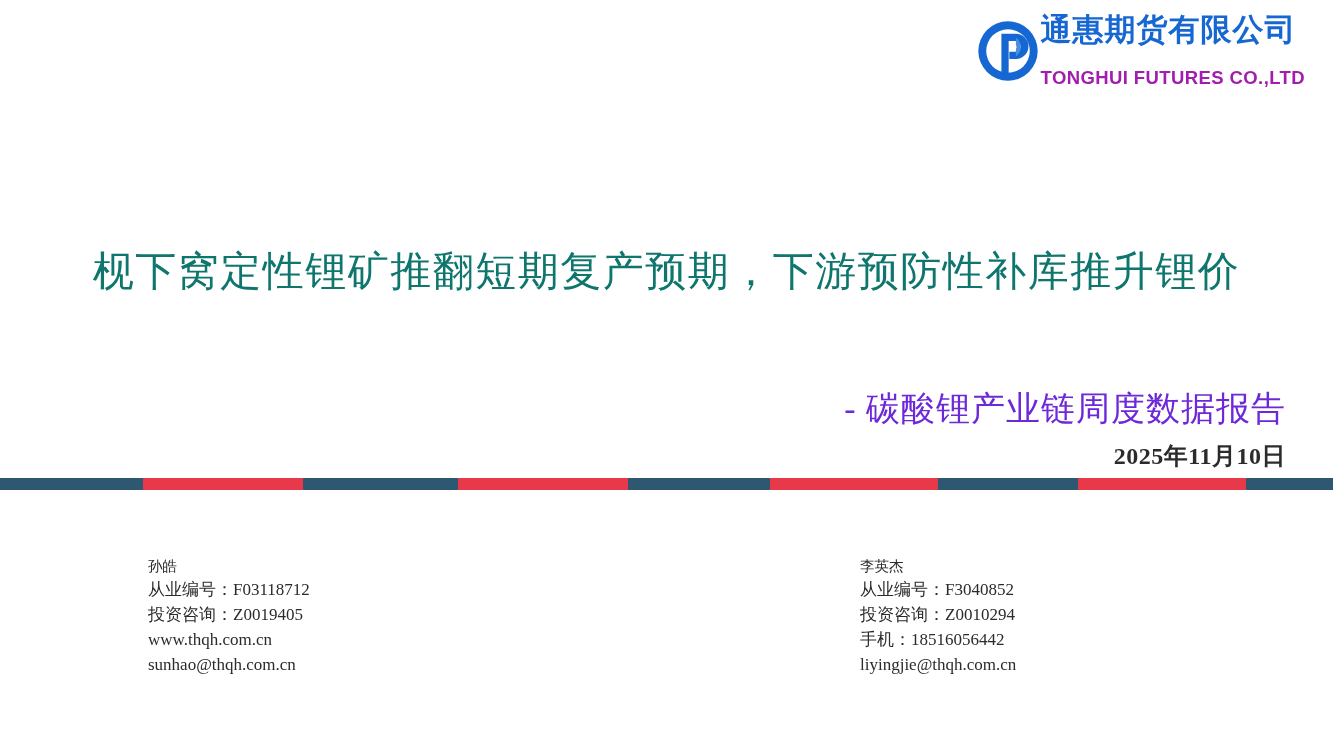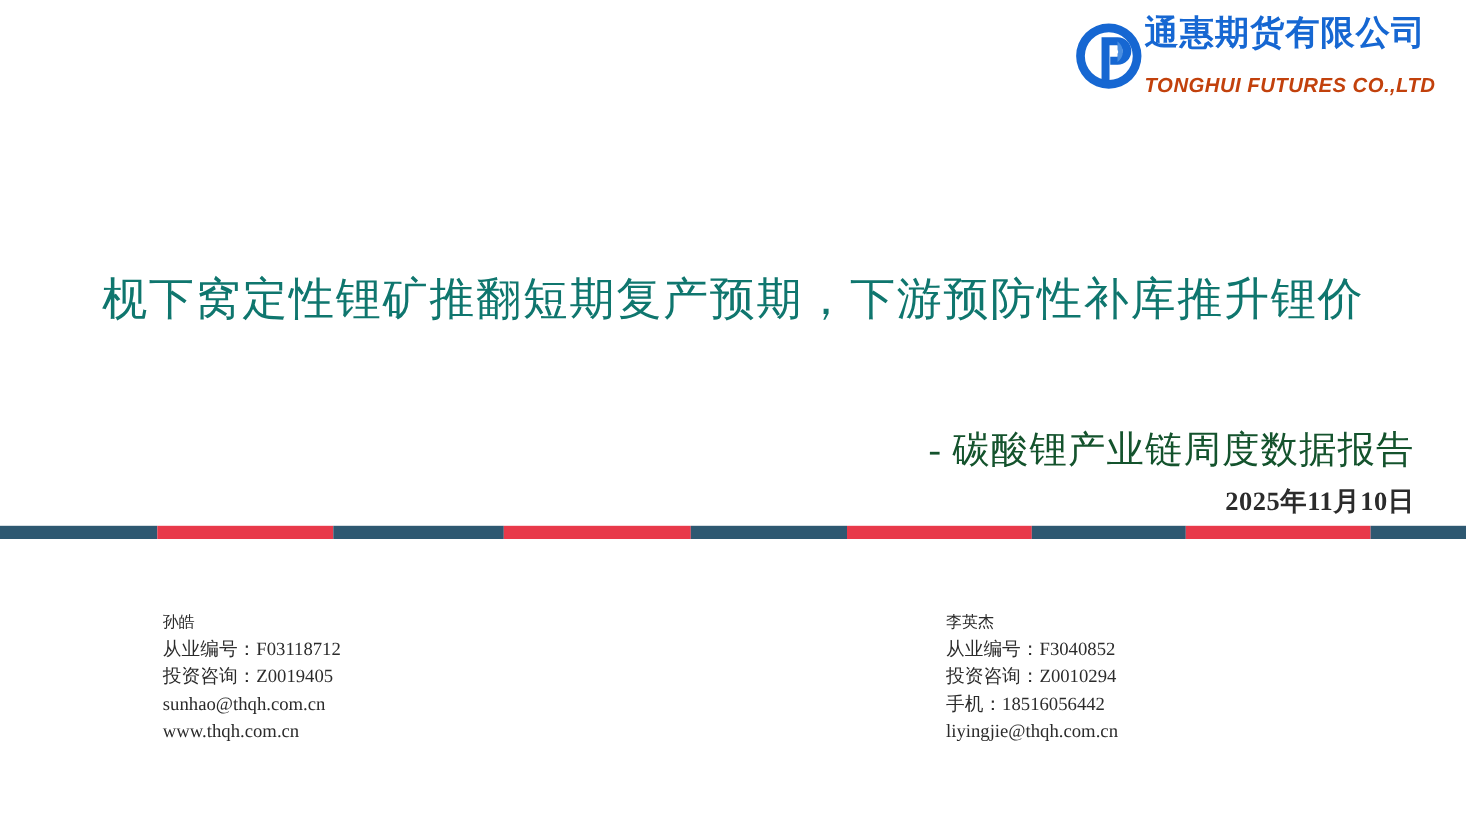--- a/index.html
+++ b/index.html
@@ -43,24 +43,23 @@
     font-size: 31px;
     letter-spacing: 1px;
     color: #1667d2;
     white-space: nowrap;
   }
   .brand-en {
     font-family: "Liberation Sans", "DejaVu Sans", sans-serif;
     font-weight: bold;
     font-size: 18.5px;
     letter-spacing: 0.4px;
-    color: #c2410c;
+    color: #a21caf;
     margin-top: 24px;
     white-space: nowrap;
-    font-style: italic;
   }
 
   
   .main-title {
     position: absolute;
     top: 244px;
     left: 0;
     width: 1333px;
     text-align: center;
     font-family: "Liberation Serif", "DejaVu Serif", serif;
@@ -74,21 +73,21 @@
   .subtitle-block {
     position: absolute;
     top: 386px;
     right: 47px;
     text-align: right;
   }
   .subtitle-line {
     font-family: "Liberation Serif", "DejaVu Serif", serif;
     font-size: 34px;
     letter-spacing: 1px;
-    color: #14532d;
+    color: #6d28d9;
     white-space: nowrap;
   }
   .subtitle-date {
     font-family: "Liberation Serif", "DejaVu Serif", serif;
     font-size: 24px;
     font-weight: bold;
     letter-spacing: 0.5px;
     color: #2b2b2b;
     margin-top: 8px;
     white-space: nowrap;
@@ -169,22 +168,22 @@
     <span style="background: rgb(46, 88, 113); width: 140px;"></span>
     <span style="background: rgb(232, 57, 74); width: 168px;"></span>
     <span style="background: rgb(46, 88, 113); width: 87px;"></span>
   </div>
 
 <div class="contacts" id="contacts-area">
     <div class="contact-block contact-left">
       <div class="contact-name">孙皓</div>
       <div class="contact-line">从业编号：F03118712</div>
       <div class="contact-line">投资咨询：Z0019405</div>
+      <div class="contact-line">www.thqh.com.cn</div>
       <div class="contact-line">sunhao@thqh.com.cn</div>
-      <div class="contact-line">www.thqh.com.cn</div>
     </div>
     <div class="contact-block contact-right">
       <div class="contact-name">李英杰</div>
       <div class="contact-line">从业编号：F3040852</div>
       <div class="contact-line">投资咨询：Z0010294</div>
       <div class="contact-line">手机：18516056442</div>
       <div class="contact-line">liyingjie@thqh.com.cn</div>
     </div>
   </div>
 

